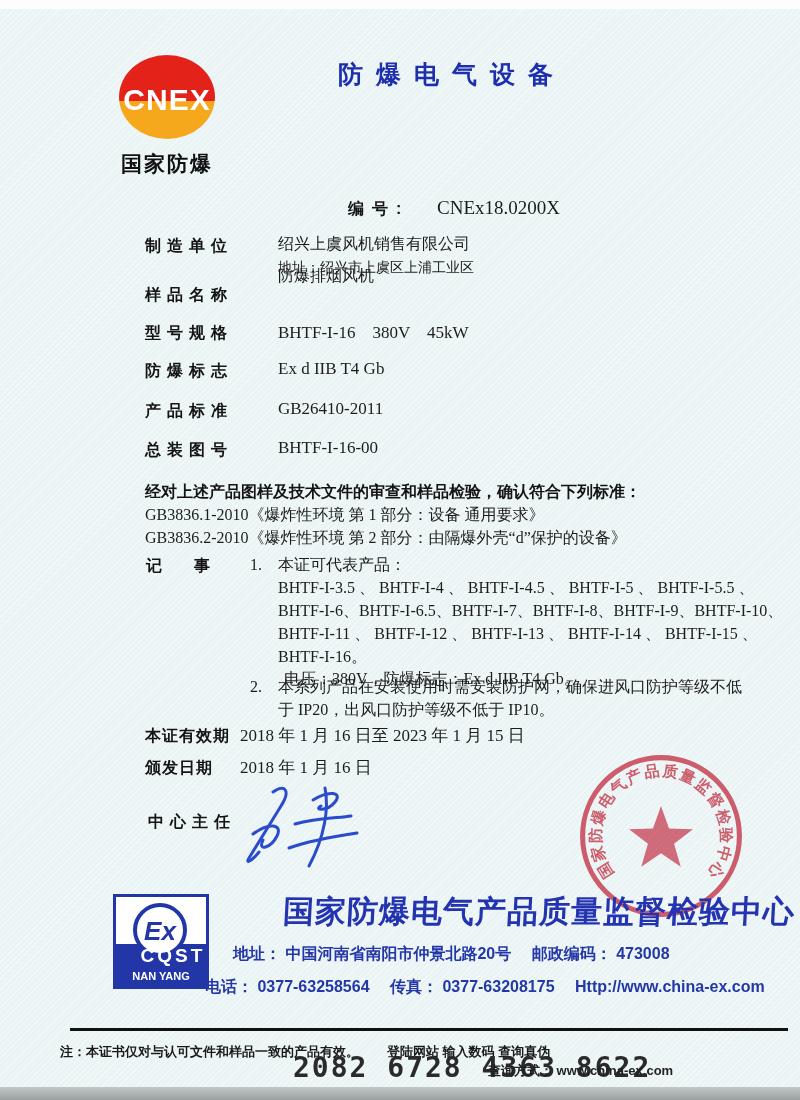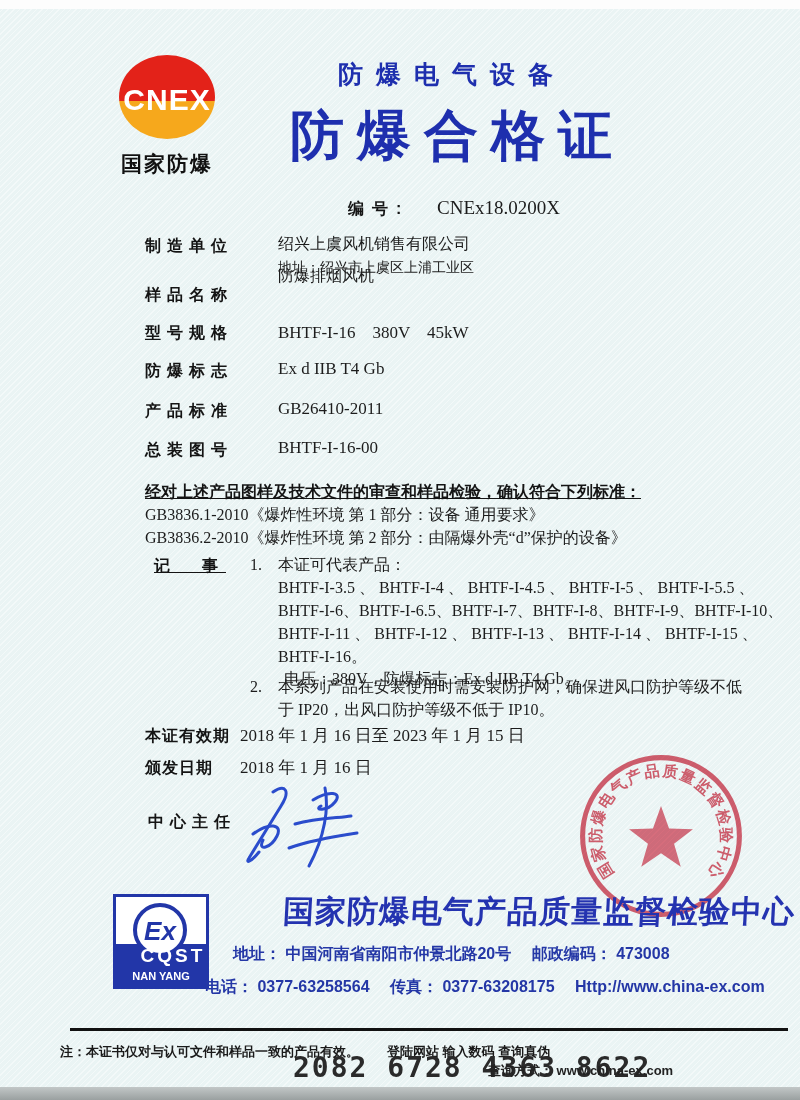--- a/index.html
+++ b/index.html
@@ -75,21 +75,20 @@
       </defs>
     <g clip-path="url(#ovalClip)">
       <rect x="0" y="0" width="98" height="47" fill="#e32219"></rect>
       <rect x="0" y="47" width="98" height="39" fill="#f6a81c"></rect>
       <text x="49" y="56" text-anchor="middle" font-size="30" font-weight="bold" fill="#ffffff" font-family="Liberation Sans, sans-serif" letter-spacing="1">CNEX</text>
     </g>
   </svg>
   <div class="abs logo-caption">国家防爆</div>
 
   <div class="abs subtitle">防爆电气设备</div>
-  <div class="abs main-title">防爆合格证</div>
 
   <div class="abs certno-label">编号:</div>
   <div class="abs certno-value">CNEx18.0200X</div>
 
   <div class="abs lbl" style="left:145px; top:236px;">制造单位</div>
   <div class="abs val" style="left:278px; top:234px;">绍兴上虞风机销售有限公司</div>
   <div class="abs val small-addr" style="left:278px; top:259px;">地址：绍兴市上虞区上浦工业区</div>
 
   <div class="abs lbl" style="left:145px; top:285px;">样品名称</div>
   <div class="abs val" style="left:278px; top:266px;">防爆排烟风机</div>
@@ -99,25 +98,25 @@
 
   <div class="abs lbl" style="left:145px; top:361px;">防爆标志</div>
   <div class="abs val val-lat" style="left:278px; top:359px;">Ex d IIB T4 Gb</div>
 
   <div class="abs lbl" style="left:145px; top:401px;">产品标准</div>
   <div class="abs val val-lat" style="left:278px; top:399px;">GB26410-2011</div>
 
   <div class="abs lbl" style="left:145px; top:440px;">总装图号</div>
   <div class="abs val val-lat" style="left:278px; top:438px;">BHTF-I-16-00</div>
 
-  <div class="abs statement-bold" style="left:145px; top:482px;text-decoration:underline;">经对上述产品图样及技术文件的审查和样品检验，确认符合下列标准：</div>
+  <div class="abs statement-bold" style="left:145px; top:482px;">经对上述产品图样及技术文件的审查和样品检验，确认符合下列标准：</div>
   <div class="abs statement-line" style="left:145px; top:505px;">GB3836.1-2010《爆炸性环境 第 1 部分：设备 通用要求》</div>
   <div class="abs statement-line" style="left:145px; top:528px;">GB3836.2-2010《爆炸性环境 第 2 部分：由隔爆外壳“d”保护的设备》</div>
 
-  <div class="abs lbl" style="left:154px; top:556px; letter-spacing:8px;text-decoration:underline;">记　事</div>
+  <div class="abs lbl" style="left:146px; top:556px; letter-spacing:8px;">记　事</div>
   <div class="abs note-num" style="left:250px; top:556px;">1.</div>
   <div class="abs val" style="left:278px; top:555px;">本证可代表产品：</div>
   <div class="abs val model-line" style="left:278px; top:578px;">BHTF-I-3.5 、 BHTF-I-4 、 BHTF-I-4.5 、 BHTF-I-5 、 BHTF-I-5.5 、</div>
   <div class="abs val model-line" style="left:278px; top:601px;">BHTF-I-6、BHTF-I-6.5、BHTF-I-7、BHTF-I-8、BHTF-I-9、BHTF-I-10、</div>
   <div class="abs val model-line" style="left:278px; top:624px;">BHTF-I-11 、 BHTF-I-12 、 BHTF-I-13 、 BHTF-I-14 、 BHTF-I-15 、</div>
   <div class="abs val model-line" style="left:278px; top:647px;">BHTF-I-16。</div>
   <div class="abs val" style="left:284px; top:669px;">电压：380V，防爆标志：Ex d IIB T4 Gb。</div>
   <div class="abs note-num" style="left:250px; top:678px;">2.</div>
   <div class="abs val" style="left:278px; top:677px;">本系列产品在安装使用时需安装防护网，确保进风口防护等级不低</div>
   <div class="abs val" style="left:278px; top:700px;">于 IP20，出风口防护等级不低于 IP10。</div>

